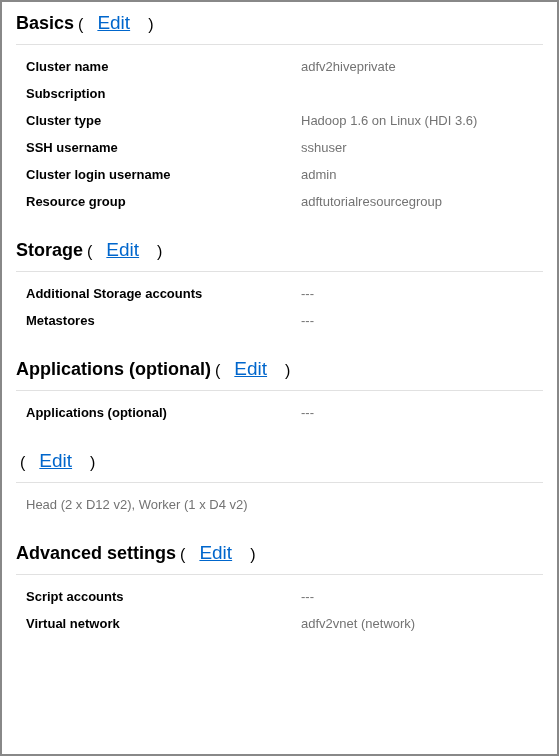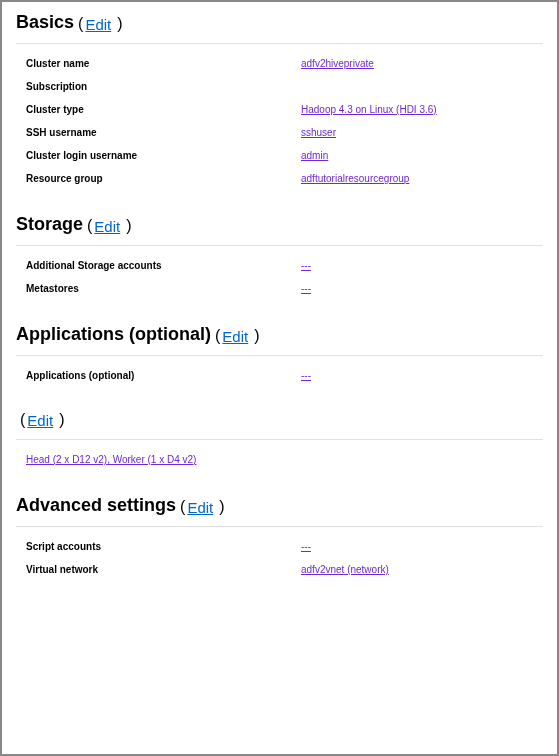--- a/index.html
+++ b/index.html
@@ -31,43 +31,42 @@
     }
     .section-header .paren {
       font-weight: 400;
       font-size: 16px;
       margin-left: 4px;
     }
     .edit-link {
       color: #0066cc;
       text-decoration: underline;
       font-weight: 400;
-      font-size: 15px;
+      font-size: 19px;
       cursor: pointer;
-      margin: 0 2px;
+      margin: 0 14px;
     }
     .rows {
       padding-left: 10px;
     }
     .row {
       display: flex;
       align-items: baseline;
       padding: 6px 0;
-      font-size: 10px;
+      font-size: 13px;
     }
     .row-label {
       flex: 0 0 275px;
       font-weight: 700;
       color: #000;
     }
     .row-value {
       flex: 1;
-      color: #6d28d9;
+      color: #737373;
       font-weight: 400;
-      text-decoration: underline;
     }
     .section.first .section-header {
       padding-top: 0;
     }
   </style>
 </head>
 <body>
 
 <div class="section first">
   <div class="section-header">
@@ -80,21 +79,21 @@
     <div class="row">
       <div class="row-label">Cluster name</div>
       <div class="row-value">adfv2hiveprivate</div>
     </div>
     <div class="row">
       <div class="row-label">Subscription</div>
       <div class="row-value"></div>
     </div>
     <div class="row">
       <div class="row-label">Cluster type</div>
-      <div class="row-value">Hadoop 4.3 on Linux (HDI 3.6)</div>
+      <div class="row-value">Hadoop 1.6 on Linux (HDI 3.6)</div>
     </div>
     <div class="row">
       <div class="row-label">SSH username</div>
       <div class="row-value">sshuser</div>
     </div>
     <div class="row">
       <div class="row-label">Cluster login username</div>
       <div class="row-value">admin</div>
     </div>
     <div class="row">

